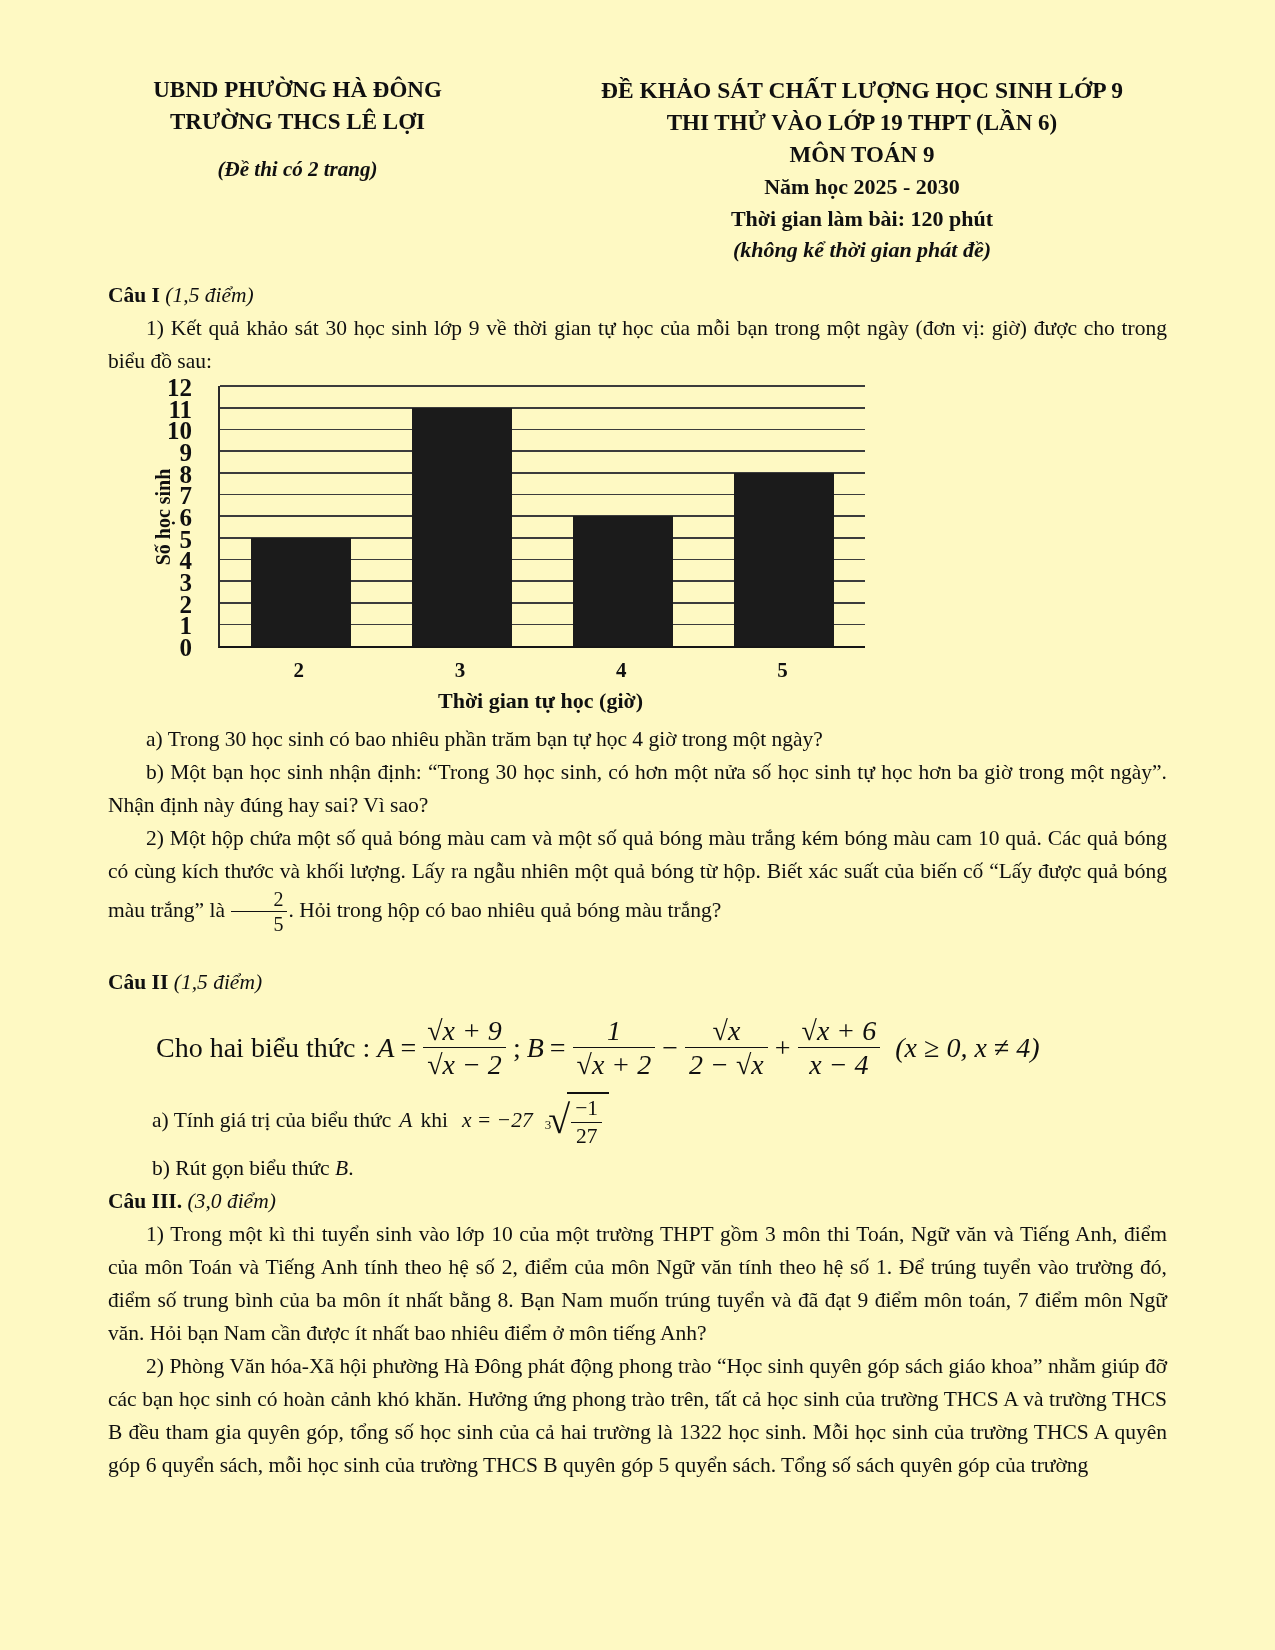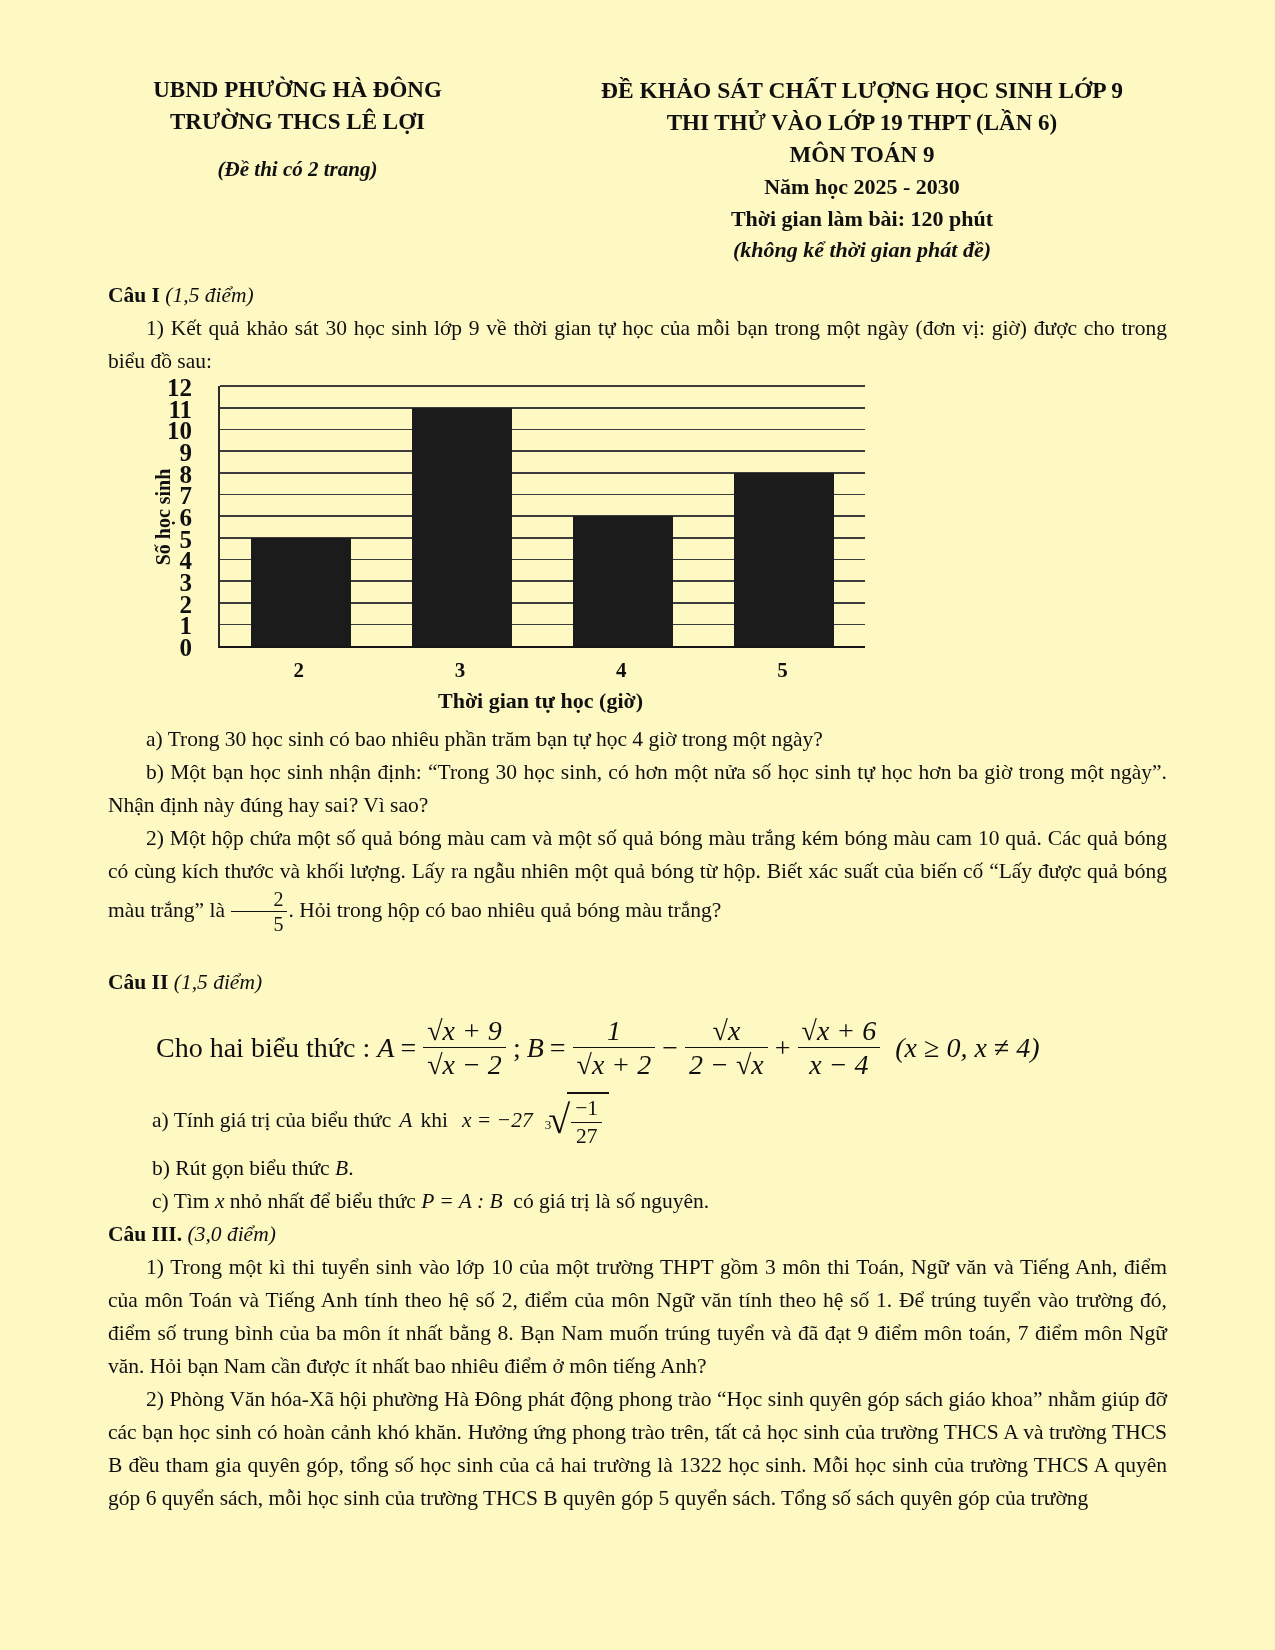--- a/index.html
+++ b/index.html
@@ -179,21 +179,20 @@
         <span>khi</span>
         <span class="mi" style="margin-left:6px">x = −27</span>
         <span class="root">
           <span class="ridx">3</span>
           <span class="rsym">√</span>
           <span class="rbody"><span class="frac"><span class="fnum">−1</span><span class="fden">27</span></span></span>
         </span>
       </div>
 
       <p class="para" style="text-indent:44px"><span>b) Rút gọn biểu thức</span> <span class="mi">B</span><span>.</span></p>
-      <p class="para" style="text-indent:44px"><span>c) Tìm</span> <span class="mi">x</span> <span>nhỏ nhất để biểu thức</span> <span class="mi">P = A : B</span>&nbsp; <span>có giá trị là số nguyên.</span></p>
     </section>
 
     <section>
       <p class="sec-title"><span class="h">Câu III.</span> <span class="pts">(3,0 điểm)</span></p>
       <p class="para">1) Trong một kì thi tuyển sinh vào lớp 10 của một trường THPT gồm 3 môn thi Toán, Ngữ văn và Tiếng Anh, điểm của môn Toán và Tiếng Anh tính theo hệ số 2, điểm của môn Ngữ văn tính theo hệ số 1. Để trúng tuyển vào trường đó, điểm số trung bình của ba môn ít nhất bằng 8. Bạn Nam muốn trúng tuyển và đã đạt 9 điểm môn toán, 7 điểm môn Ngữ văn. Hỏi bạn Nam cần được ít nhất bao nhiêu điểm ở môn tiếng Anh?</p>
       <p class="para">2) Phòng Văn hóa-Xã hội phường Hà Đông phát động phong trào “Học sinh quyên góp sách giáo khoa” nhằm giúp đỡ các bạn học sinh có hoàn cảnh khó khăn. Hưởng ứng phong trào trên, tất cả học sinh của trường THCS A và trường THCS B đều tham gia quyên góp, tổng số học sinh của cả hai trường là 1322 học sinh. Mỗi học sinh của trường THCS A quyên góp 6 quyển sách, mỗi học sinh của trường THCS B quyên góp 5 quyển sách. Tổng số sách quyên góp của trường</p>
     </section>
 
   </main>
 </div>

